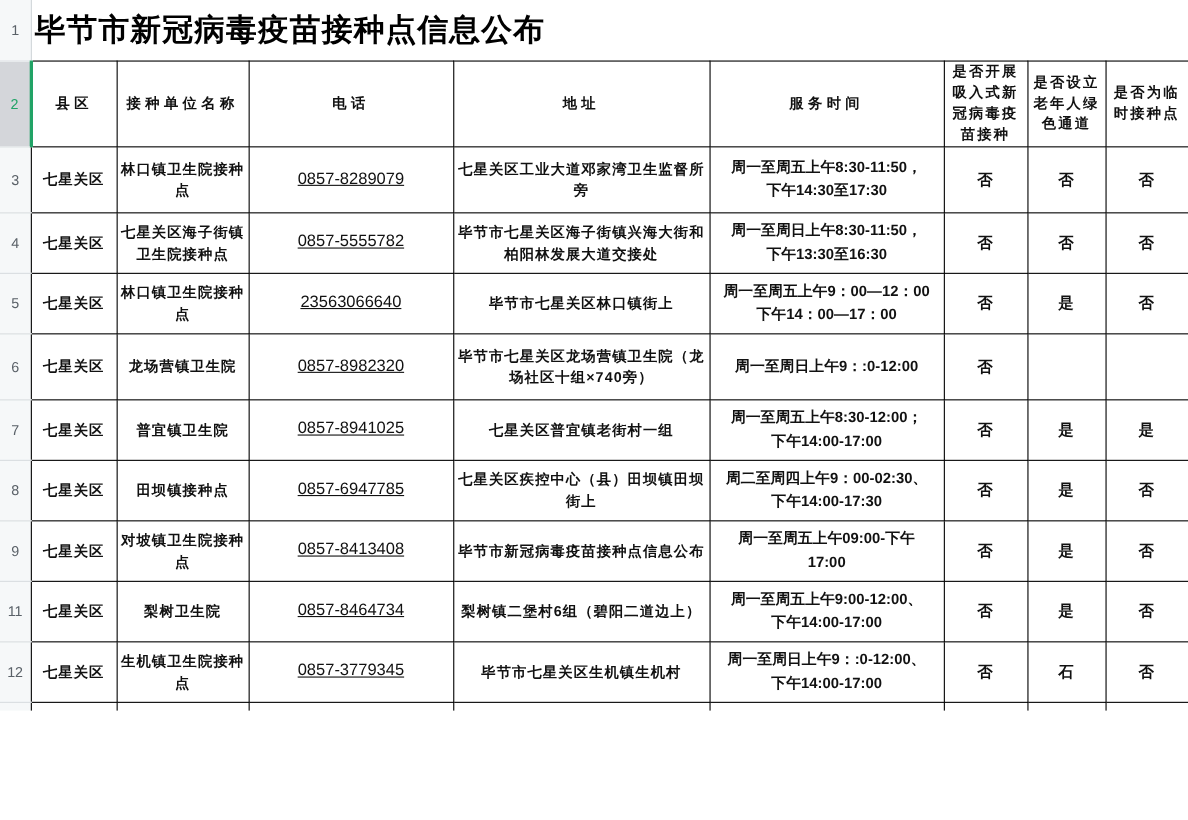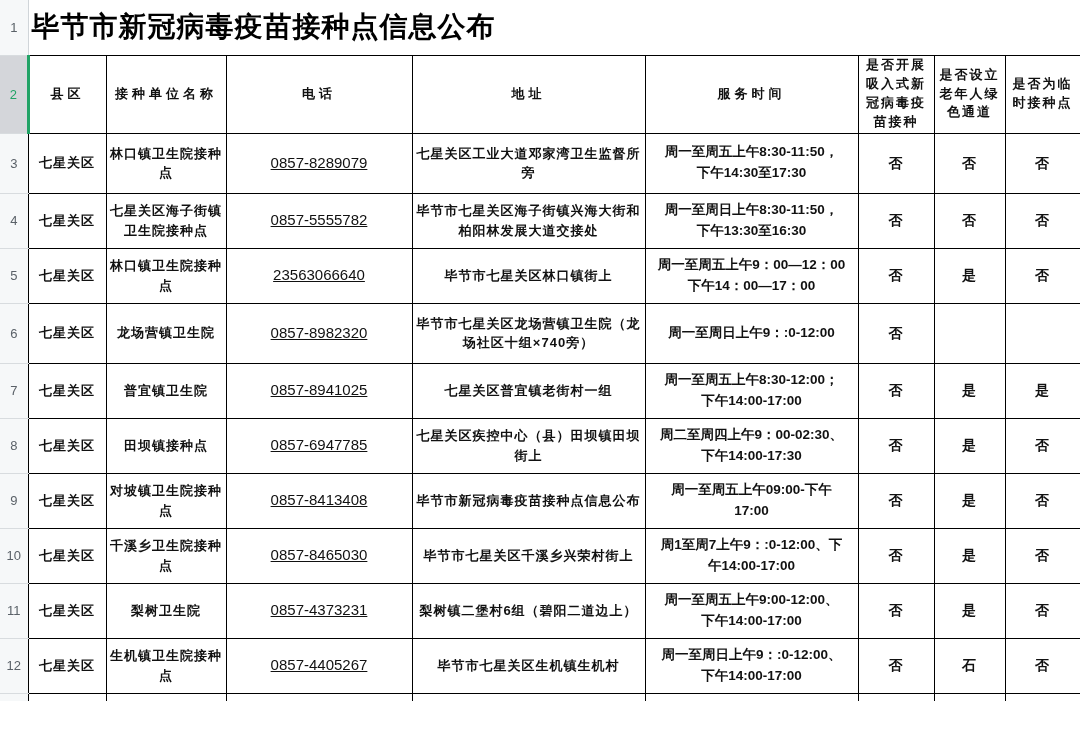--- a/index.html
+++ b/index.html
@@ -166,48 +166,36 @@
           <td class="cell c1">对坡镇卫生院接种点</td>
           <td class="cell c2">0857-8413408</td>
           <td class="cell c3">毕节市新冠病毒疫苗接种点信息公布</td>
           <td class="cell c4">周一至周五上午09:00-下午
 17:00</td>
           <td class="cell c5">否</td>
           <td class="cell c6">是</td>
           <td class="cell c7">否</td>
         </tr>
         <tr>
-          <td class="rowhdr">10</td>
-          <td class="cell c0">七星关区</td>
-          <td class="cell c1">千溪乡卫生院接种点</td>
-          <td class="cell c2">0857-8465030</td>
-          <td class="cell c3">毕节市七星关区千溪乡兴荣村街上</td>
-          <td class="cell c4">周1至周7上午9：:0-12:00、下
-午14:00-17:00</td>
-          <td class="cell c5">否</td>
-          <td class="cell c6">是</td>
-          <td class="cell c7">否</td>
-        </tr>
-        <tr>
           <td class="rowhdr">11</td>
           <td class="cell c0">七星关区</td>
           <td class="cell c1">梨树卫生院</td>
-          <td class="cell c2">0857-4373231</td>
+          <td class="cell c2">0857-8464734</td>
           <td class="cell c3">梨树镇二堡村6组（碧阳二道边上）</td>
           <td class="cell c4">周一至周五上午9:00-12:00、
 下午14:00-17:00</td>
           <td class="cell c5">否</td>
           <td class="cell c6">是</td>
           <td class="cell c7">否</td>
         </tr>
         <tr>
           <td class="rowhdr">12</td>
           <td class="cell c0">七星关区</td>
           <td class="cell c1">生机镇卫生院接种点</td>
-          <td class="cell c2">0857-4405267</td>
+          <td class="cell c2">0857-3779345</td>
           <td class="cell c3">毕节市七星关区生机镇生机村</td>
           <td class="cell c4">周一至周日上午9：:0-12:00、
 下午14:00-17:00</td>
           <td class="cell c5">否</td>
           <td class="cell c6">石</td>
           <td class="cell c7">否</td>
         </tr>
       </tbody>
 
     <tbody>

